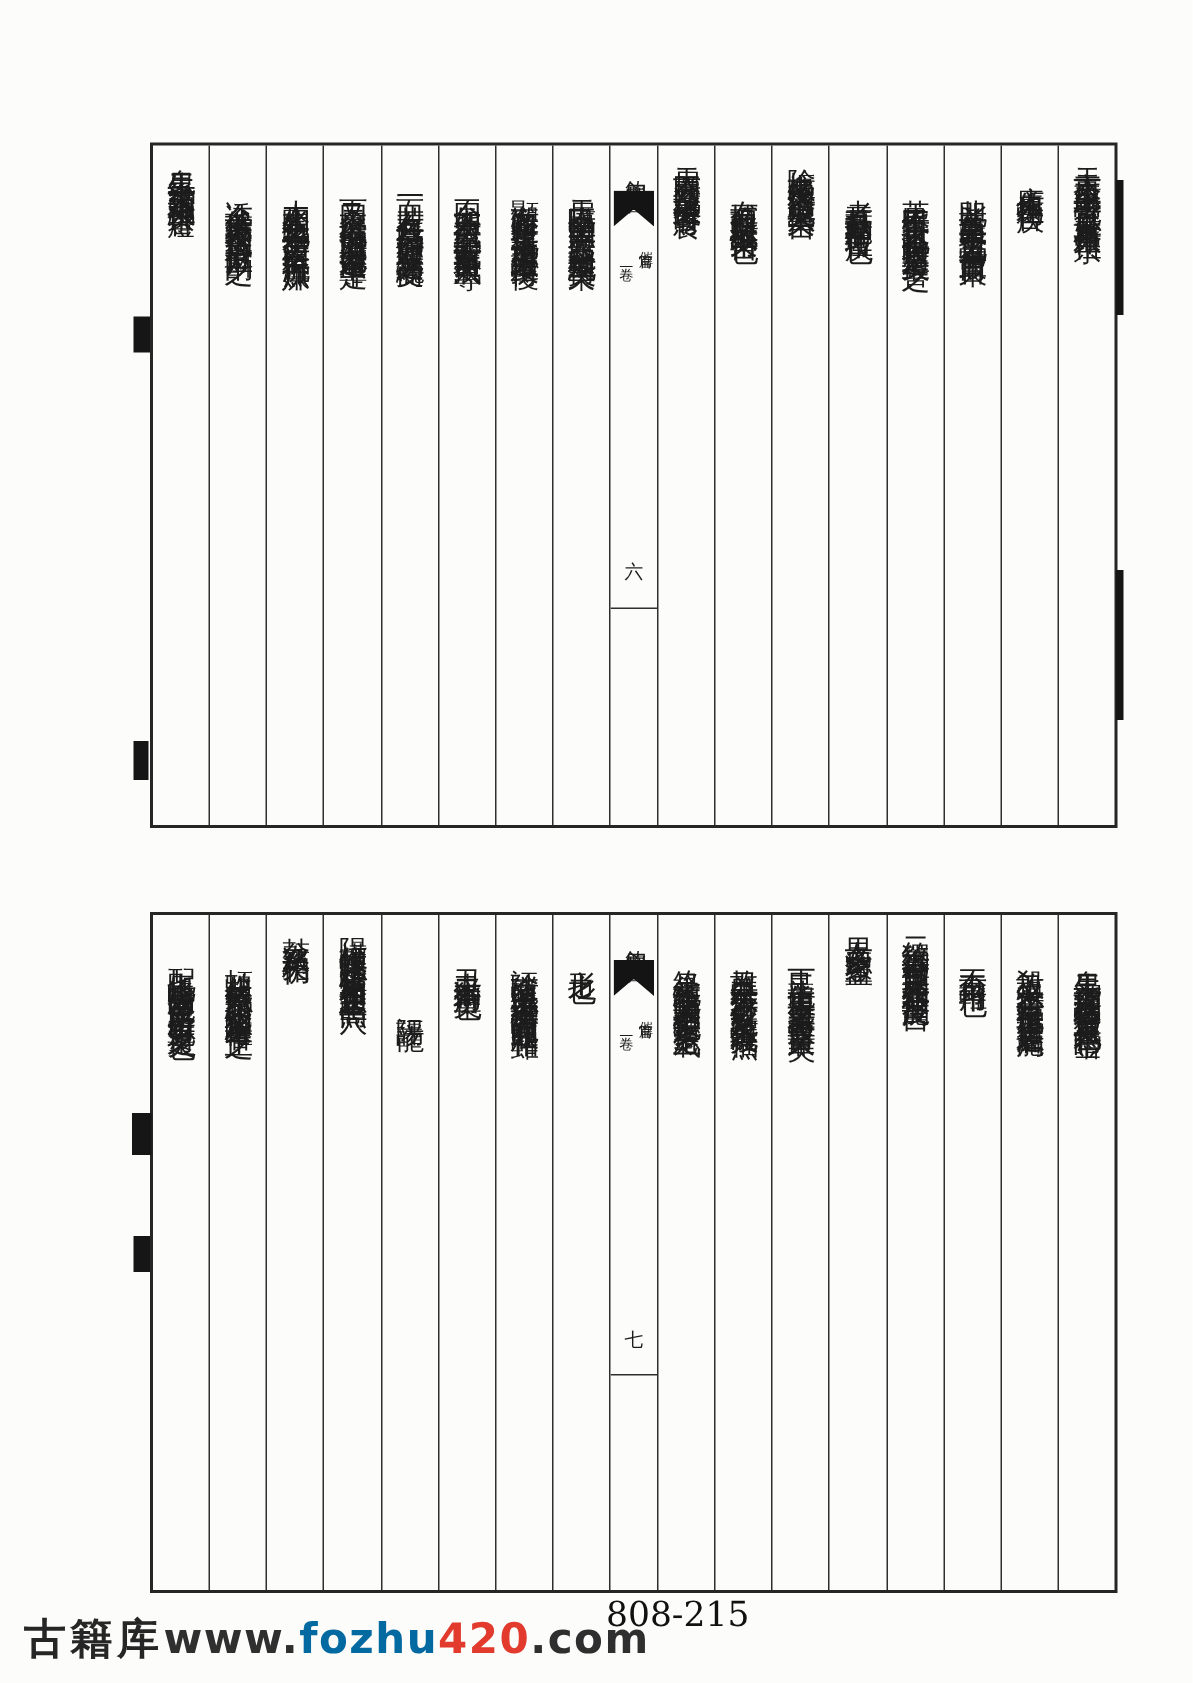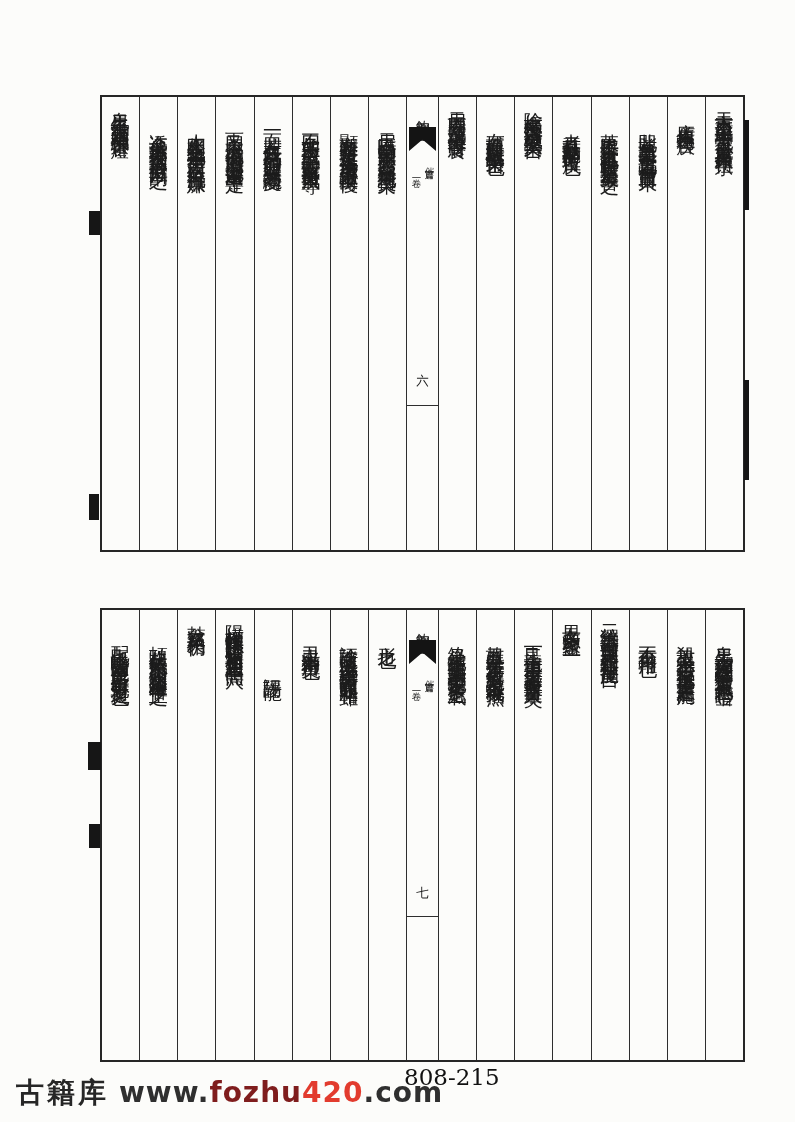--- a/index.html
+++ b/index.html
@@ -53,22 +53,22 @@
     border-top:1.5px solid #2e2e2e;
   }
   
   .ink{position:absolute;background:#161616;}
   
   .watermark{
     position:absolute;left:16px;top:1074px;
     font-size:28px;font-weight:bold;letter-spacing:1px;color:#2f2f2f;
     font-family:"DejaVu Sans",sans-serif;white-space:nowrap;
   }
-  .watermark .cjk{letter-spacing:3px;margin-right:10px;color:#262626;}
-  .wm-green{color:#7f1d1d;}
+  .watermark .cjk{letter-spacing:3px;color:#262626;}
+  .wm-green{color:#0369a1;}
   .wm-red{color:#e23b2e;}
   .page-label{
     position:absolute;left:404px;top:1064px;
     font-size:23px;color:#111;font-family:"DejaVu Serif",serif;
   }
 </style>
 </head>
 <body>
 
 <div class="sheet">

